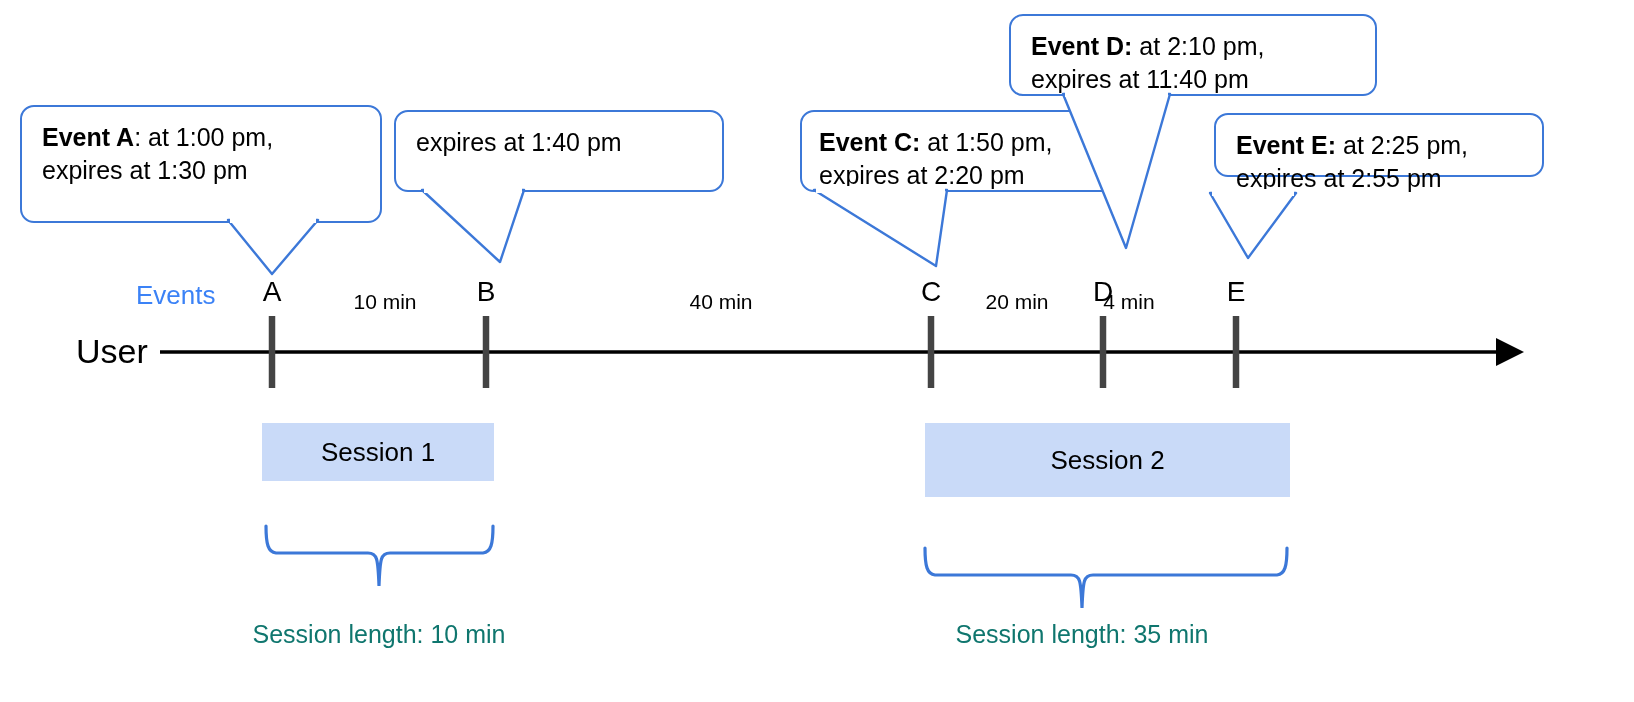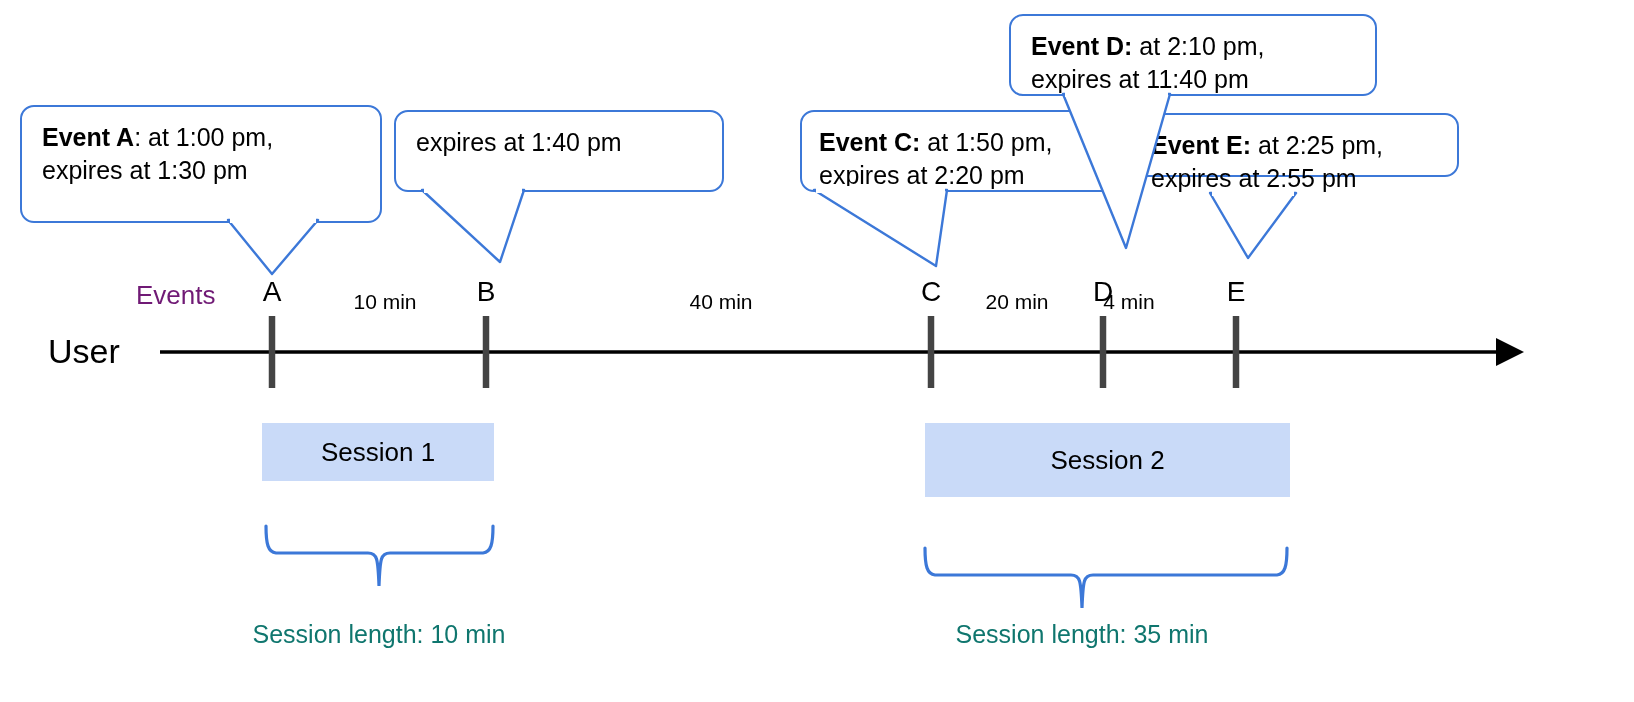--- a/index.html
+++ b/index.html
@@ -43,21 +43,21 @@
   }
   .axis-label {
     position: absolute;
     font-size: 34px;
     color: #000000;
     white-space: nowrap;
   }
   .events-label {
     position: absolute;
     font-size: 26px;
-    color: #701a75;
+    color: #3b82f6;
     white-space: nowrap;
   }
   .tick-letter {
     position: absolute;
     font-size: 28px;
     color: #000000;
     text-align: center;
     white-space: nowrap;
   }
   .gap-label {
@@ -102,21 +102,21 @@
   <div class="callout" id="callout-c" style="left:800px; top:110px; width:340px; height:82px;padding-left:17px;">
     <div><b>Event C:</b><span> at 1:50 pm,</span></div>
     <div>expires at 2:20 pm</div>
   </div>
 
   <div class="callout" id="callout-d" style="left:1009px; top:14px; width:368px; height:82px;">
     <div><b>Event D:</b><span> at 2:10 pm,</span></div>
     <div>expires at 11:40 pm</div>
   </div>
 
-  <div class="callout" id="callout-e" style="left:1129px; top:113px; width:330px; height:64px;">
+  <div class="callout" id="callout-e" style="left:1214px; top:113px; width:330px; height:64px;">
     <div><b>Event E:</b><span> at 2:25 pm,</span></div>
     <div>expires at 2:55 pm</div>
   </div>
 
   <svg class="svg-layer" viewBox="0 0 1634 702" xmlns="http://www.w3.org/2000/svg">
 
     <g fill="#ffffff" stroke="#3c78d8" stroke-width="2.4" stroke-linejoin="round">
       <polygon points="228,220 272,274 318,220"></polygon>
       <polygon points="422,190 500,262 524,190"></polygon>
       <polygon points="814,190 936,266 947,190"></polygon>
@@ -145,21 +145,21 @@
       <line x1="1236" y1="316" x2="1236" y2="388"></line>
     </g>
 
     <path fill="none" stroke="#3c78d8" stroke-width="3.2" stroke-linecap="round" d="M 266,526 C 266,544 268,552 276,553 L 368,553 C 377,553 378,558 379,586
              C 380,558 381,553 390,553 L 483,553 C 491,552 493,544 493,526"></path>
 
     <path fill="none" stroke="#3c78d8" stroke-width="3.2" stroke-linecap="round" d="M 925,548 C 925,566 927,574 935,575 L 1071,575 C 1080,575 1081,580 1082,608
              C 1083,580 1084,575 1093,575 L 1277,575 C 1285,574 1287,566 1287,548"></path>
   </svg>
 
-  <div class="axis-label" style="left:48px; top:332px;text-align:center;">User</div>
+  <div class="axis-label" style="left:76px; top:332px;text-align:center;">User</div>
 
   <div class="events-label" style="left:136px; top:280px;">Events</div>
 
   <div class="tick-letter" style="left:252px; top:276px; width:40px;">A</div>
   <div class="tick-letter" style="left:466px; top:276px; width:40px;">B</div>
   <div class="tick-letter" style="left:911px; top:276px; width:40px;">C</div>
   <div class="tick-letter" style="left:1083px; top:276px; width:40px;">D</div>
   <div class="tick-letter" style="left:1216px; top:276px; width:40px;">E</div>
 
   <div class="gap-label" style="left:329px; top:290px; width:112px;">10 min</div>

